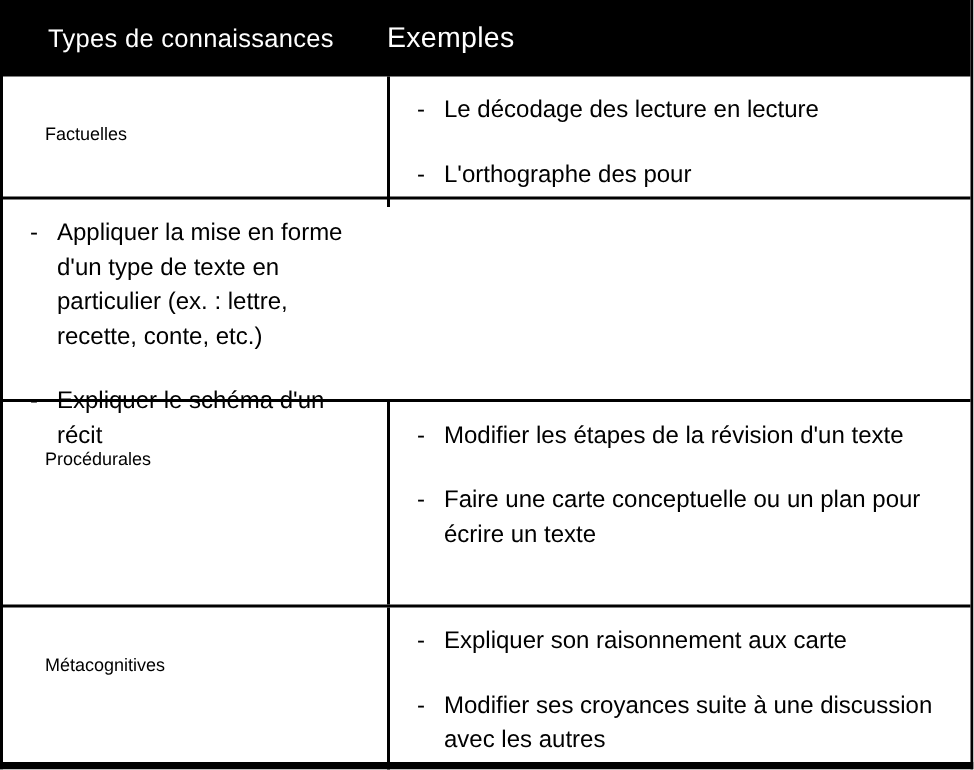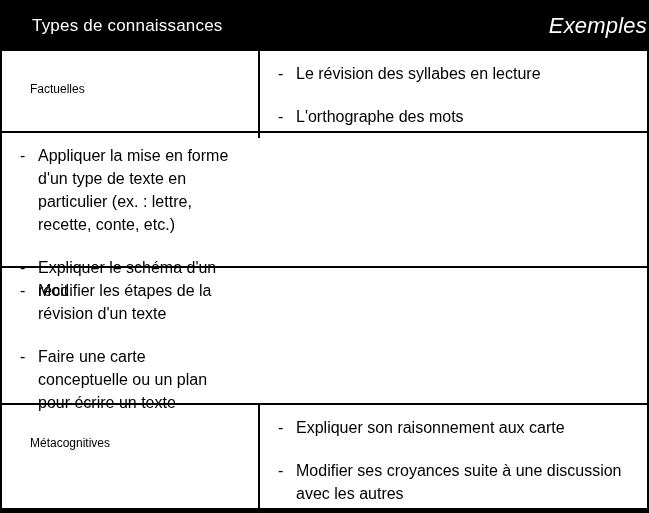--- a/index.html
+++ b/index.html
@@ -24,24 +24,23 @@
     background: #000000;
     color: #ffffff;
     align-items: center;
   }
   .hdr-cell-left {
     padding-left: 30px;
     font-size: 17px;
     letter-spacing: 0.2px;
   }
   .hdr-cell-right {
-    text-align: right;
-    font-size: 22px;
+    text-align: left;
+    font-size: 19px;
     letter-spacing: 0.2px;
-    font-style: italic;
   }
   .body-row {
     display: grid;
     grid-template-columns: 258px 1fr;
     border-bottom: 2px solid #000000;
   }
   .body-row.last { border-bottom: none; }
   .row-1 { height: 82px; }
   .row-2 { height: 135px; }
   .row-3 { height: 137px; }
@@ -79,43 +78,44 @@
   <div class="hdr-row">
     <div class="hdr-cell-left">Types de connaissances</div>
     <div class="hdr-cell-right">Exemples</div>
   </div>
 
   <div class="body-row row-1">
     <div class="type-cell">Factuelles</div>
     <div class="examples-cell">
       <div class="bullet">
         <span class="bullet-dash">-</span>
-        <span class="bullet-text">Le révision des syllabes en lecture</span>
+        <span class="bullet-text">Le décodage des lecture en lecture</span>
       </div>
       <div class="bullet">
         <span class="bullet-dash">-</span>
-        <span class="bullet-text">L'orthographe des mots</span>
+        <span class="bullet-text">L'orthographe des pour</span>
       </div>
     </div>
   </div>
 
   <div class="body-row row-2">
     <div class="examples-cell">
       <div class="bullet">
         <span class="bullet-dash">-</span>
         <span class="bullet-text">Appliquer la mise en forme d'un type de texte en particulier (ex. : lettre, recette, conte, etc.)</span>
       </div>
       <div class="bullet">
         <span class="bullet-dash">-</span>
         <span class="bullet-text">Expliquer le schéma d'un récit</span>
       </div>
     </div>
   </div>
 
   <div class="body-row row-3">
+    <div class="type-cell">Procédurales</div>
     <div class="examples-cell">
       <div class="bullet">
         <span class="bullet-dash">-</span>
         <span class="bullet-text">Modifier les étapes de la révision d'un texte</span>
       </div>
       <div class="bullet">
         <span class="bullet-dash">-</span>
         <span class="bullet-text">Faire une carte conceptuelle ou un plan pour écrire un texte</span>
       </div>
     </div>

